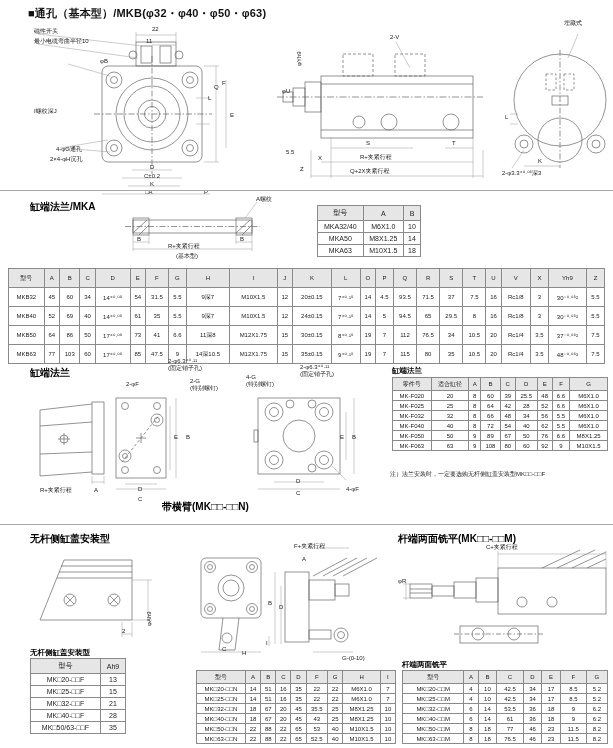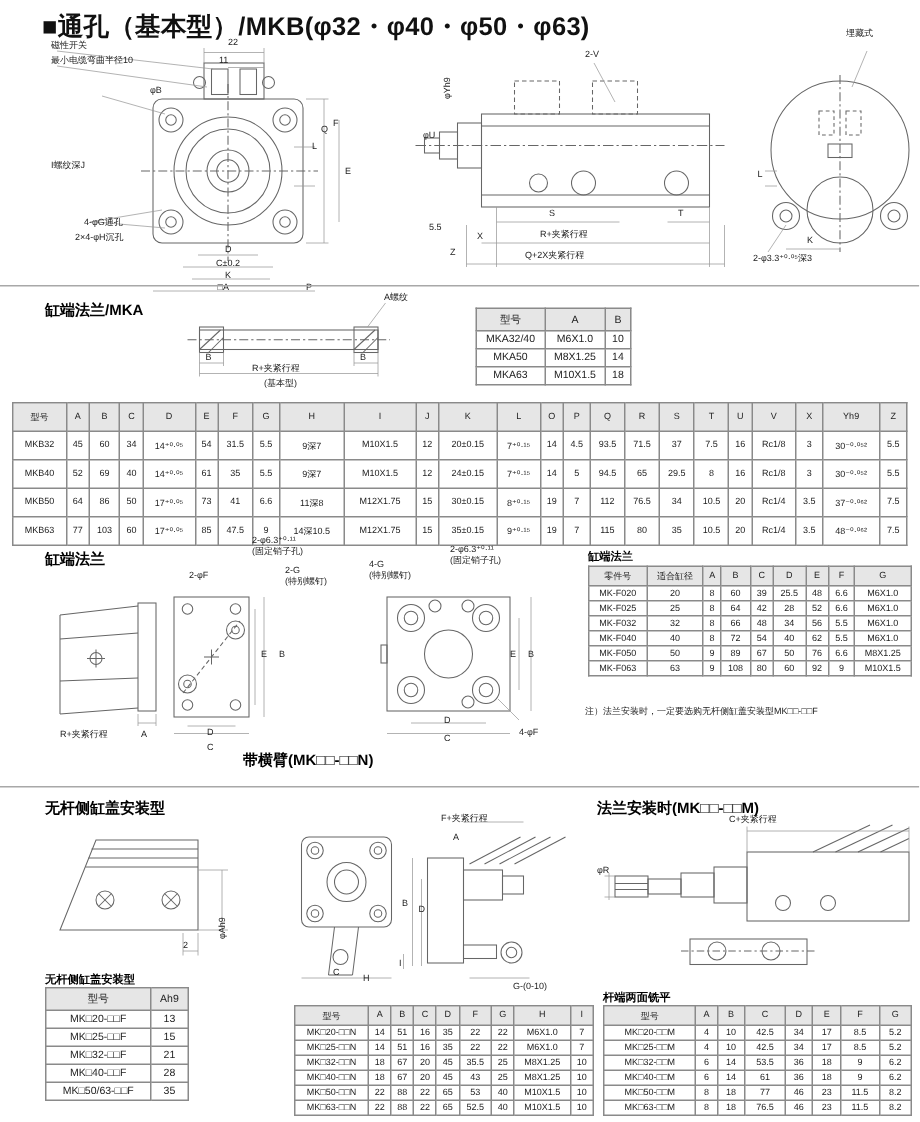--- a/index.html
+++ b/index.html
@@ -1,18 +1,18 @@
 <!DOCTYPE html>
 <html><head>
 <meta charset="utf-8">
 <style>
   html,body{margin:0;padding:0;background:#fff;}
   .page{position:relative;width:613px;height:748px;background:#ffffff;overflow:hidden;
         font-family:"Liberation Sans","DejaVu Sans",sans-serif;color:#111;}
-  .title{position:absolute;left:28px;top:6px;font-size:17px;font-weight:bold;letter-spacing:.2px;}
+  .title{position:absolute;left:28px;top:6px;font-size:11px;font-weight:bold;letter-spacing:.2px;}
   .hd{position:absolute;font-size:10px;font-weight:bold;color:#000;white-space:nowrap;}
   .subhd{position:absolute;font-size:7.5px;font-weight:bold;color:#000;white-space:nowrap;}
   .lbl{position:absolute;font-size:6px;line-height:1.2;color:#222;white-space:pre-line;}
   .rot{transform:rotate(-90deg);transform-origin:left top;}
   .hr{position:absolute;left:0;width:613px;border-top:1px solid #a8a8a8;height:0;}
   .drw{position:absolute;}
   table.tbl{border-collapse:collapse;text-align:center;background:#fff;position:absolute;}
   .tbl th,.tbl td{border:1px solid #8a8a8a;white-space:nowrap;color:#222;}
   .tbl th{background:#e6e6e6;font-weight:normal;}
   .t6 th,.t6 td{font-size:6px;padding:1.5px 2px;}
@@ -716,21 +716,21 @@
           <td>22</td>
           <td>65</td>
           <td>52.5</td>
           <td>40</td>
           <td>M10X1.5</td>
           <td>10</td>
         </tr>
       </tbody>
   </table>
 
-  <div class="hd" style="left:398px;top:532px">法兰安装时(MK□□-□□M)</div>
+  <div class="hd" style="left:398px;top:532px">杆端两面铣平(MK□□-□□M)</div>
   <svg class="drw" style="left:402px;top:546px" width="208" height="108" viewBox="0 0 208 108">
     <g stroke="#666" fill="none" stroke-width=".7">
       <rect x="96" y="22" width="108" height="46"></rect>
       <line x1="140" y1="22" x2="178" y2="4"></line>
         <line x1="155" y1="22" x2="193" y2="4"></line>
         <line x1="170" y1="22" x2="204" y2="6"></line>
         <line x1="185" y1="22" x2="204" y2="13"></line>
       <rect x="74" y="32" width="22" height="24"></rect>
       <rect x="52" y="36" width="22" height="16"></rect>
       <rect x="30" y="40" width="22" height="10"></rect>

